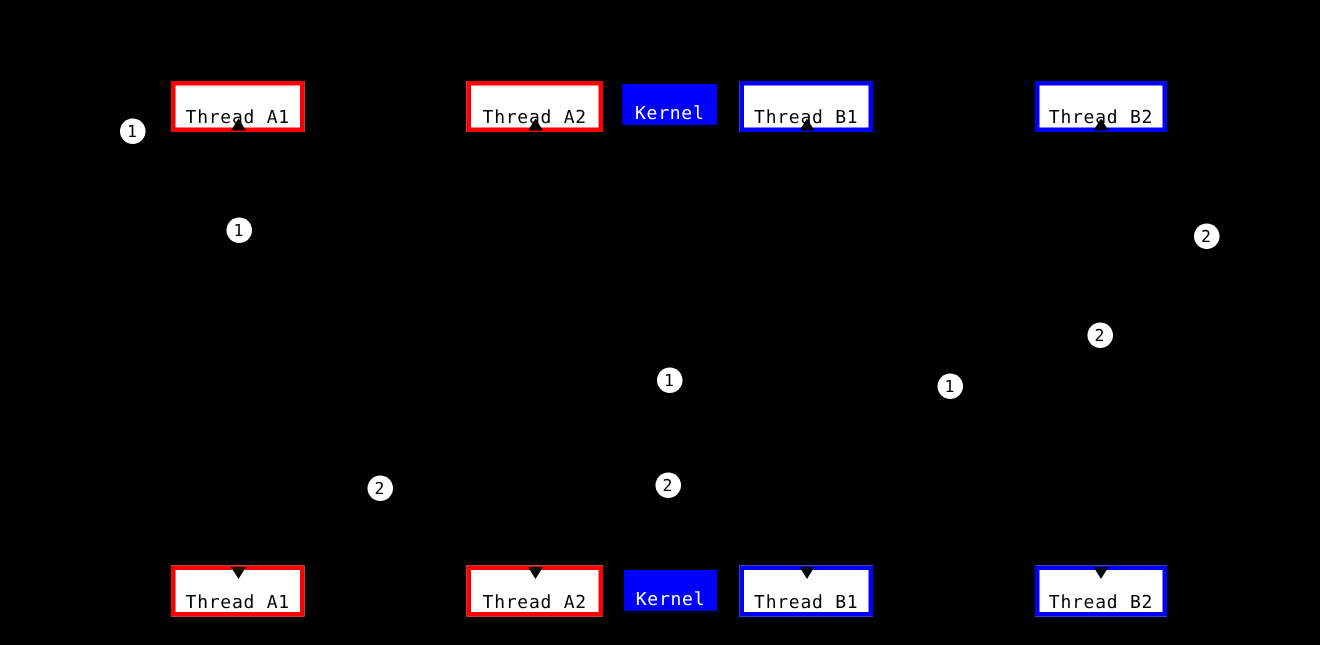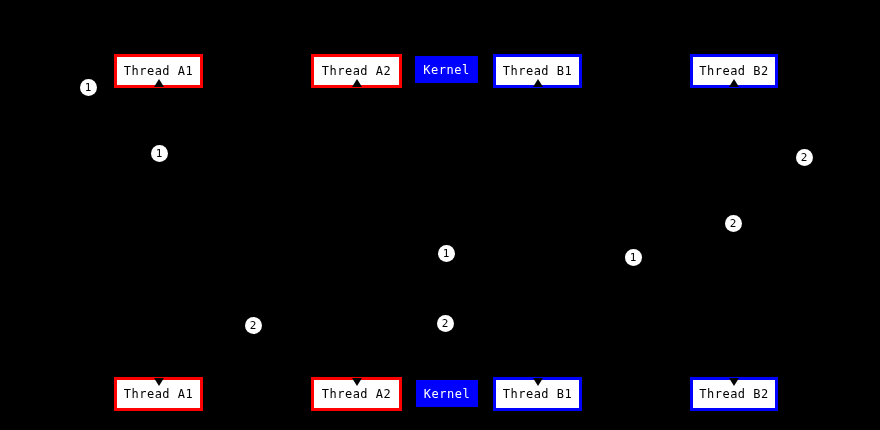--- a/index.html
+++ b/index.html
@@ -12,21 +12,21 @@
     width: 880px;
     height: 430px;
     background: #000000;
     overflow: hidden;
     font-family: "DejaVu Sans Mono", "Liberation Mono", monospace;
   }
   .node {
     position: absolute;
     box-sizing: border-box;
     display: flex;
-    align-items: center;
+    align-items: flex-end;
     justify-content: center;
     font-size: 12px;
     letter-spacing: 0.5px;
     white-space: nowrap;
   }
   .node .label {
     position: relative;
     z-index: 2;
   }
   .notch {

